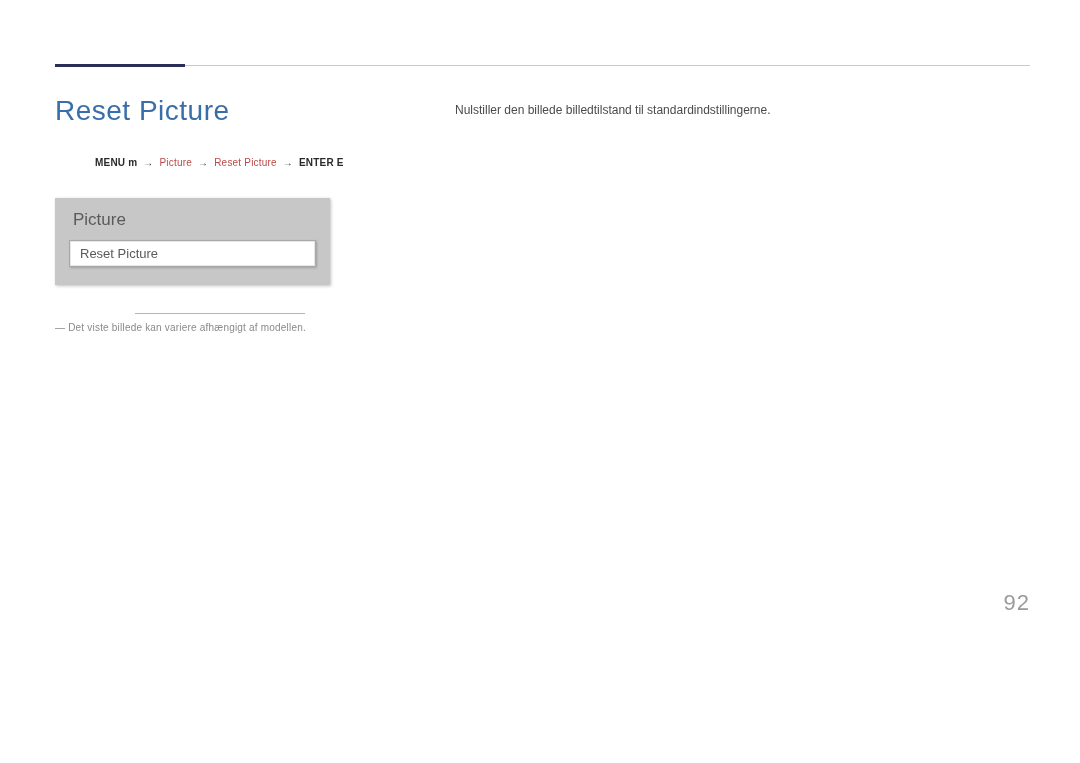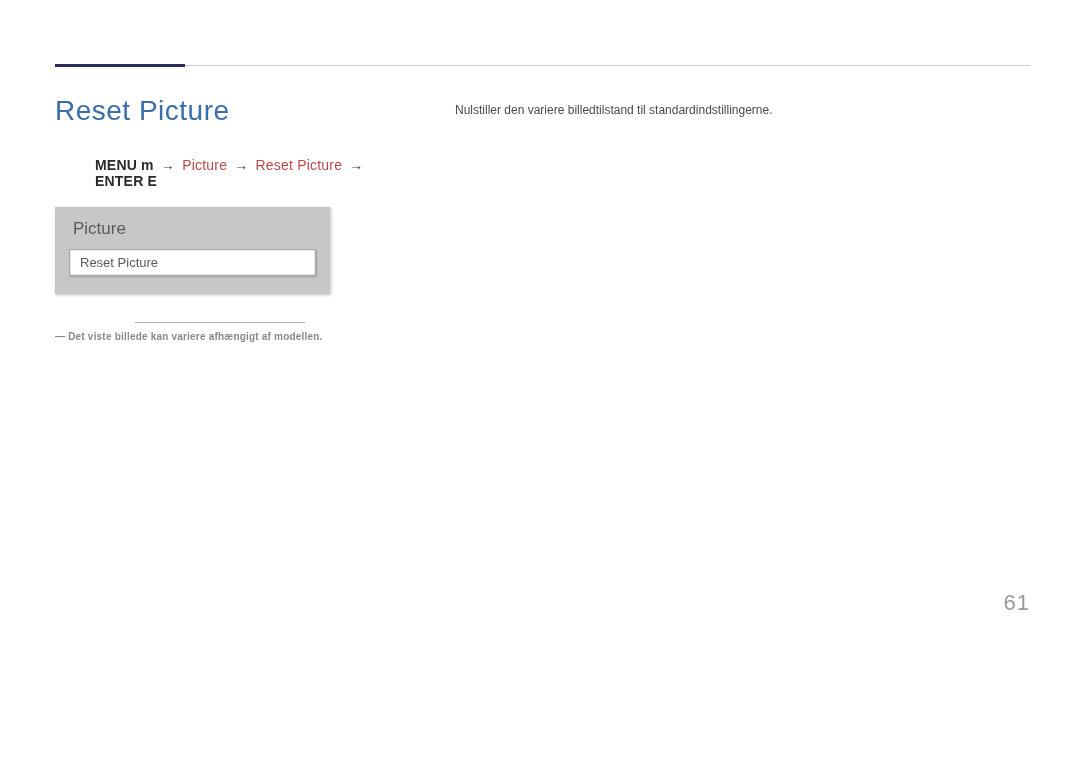--- a/index.html
+++ b/index.html
@@ -53,23 +53,23 @@
 
   .section-title {
     font-size: 28px;
     color: #3a6ea8;
     font-weight: 400;
     letter-spacing: 0.5px;
     margin: 0 0 30px 0;
   }
 
   .breadcrumb {
-    font-size: 14px;
+    font-size: 10px;
     letter-spacing: 0.2px;
-    margin-bottom: 18px;
+    margin-bottom: 30px;
     color: #3a3a3a;
     padding-left: 40px;
   }
   .breadcrumb .step-red { color: #b94a48; }
   .breadcrumb .step-dark { color: #2a2a2a; font-weight: 600; }
   .breadcrumb .arrow {
     display: inline-block;
     margin: 0 3px;
     color: #3a3a3a;
   }
@@ -99,21 +99,20 @@
     margin-top: 28px;
     border: none;
     border-top: 1px solid #b5b5b5;
     width: 170px;
   }
   .footnote {
     font-size: 10px;
     color: #8a8a8a;
     margin-top: 8px;
     letter-spacing: 0.2px;
-    font-weight: bold;
   }
 
   .description {
     position: absolute;
     left: 400px;
     top: 8px;
     right: 0;
     font-size: 12px;
     color: #4a4a4a;
   }
@@ -154,19 +153,19 @@
       <div class="osd-panel">
         <div class="osd-title">Picture</div>
         <div class="osd-row">Reset Picture</div>
       </div>
 
       <hr class="footnote-rule">
       <div class="footnote">― Det viste billede kan variere afhængigt af modellen.</div>
 
     </div>
 
-    <div class="description">Nulstiller den variere billedtilstand til standardindstillingerne.</div>
+    <div class="description">Nulstiller den billede billedtilstand til standardindstillingerne.</div>
 
   </div>
 
-  <div class="page-number">61</div>
+  <div class="page-number">92</div>
 
 </div>
 
 </body></html>

